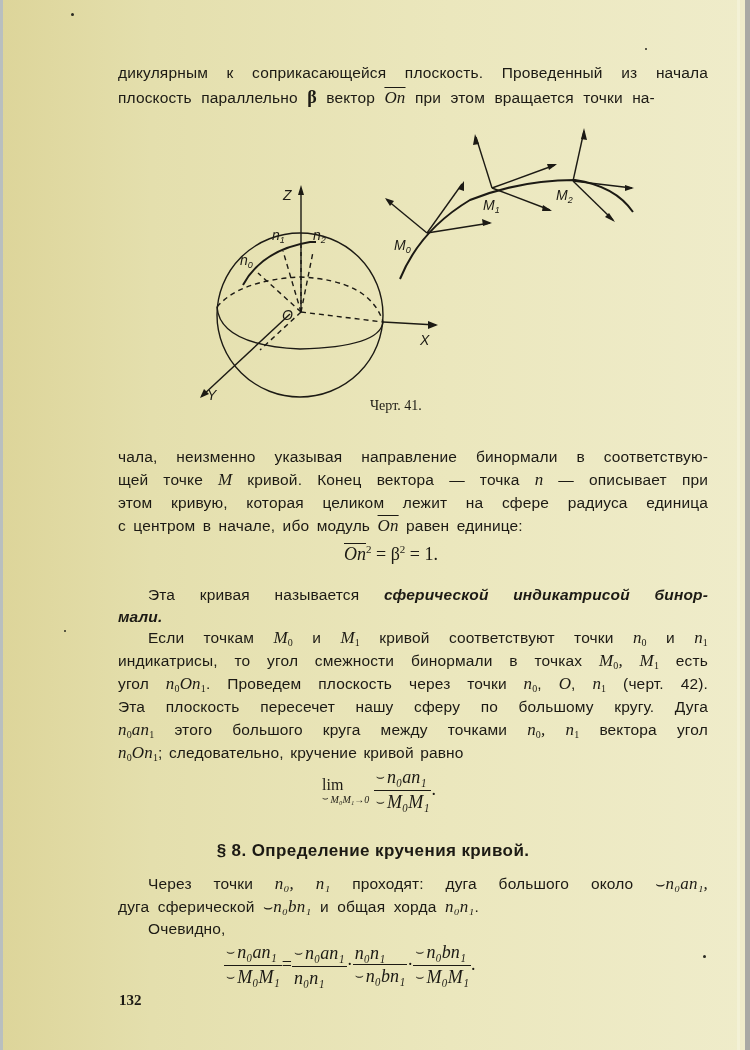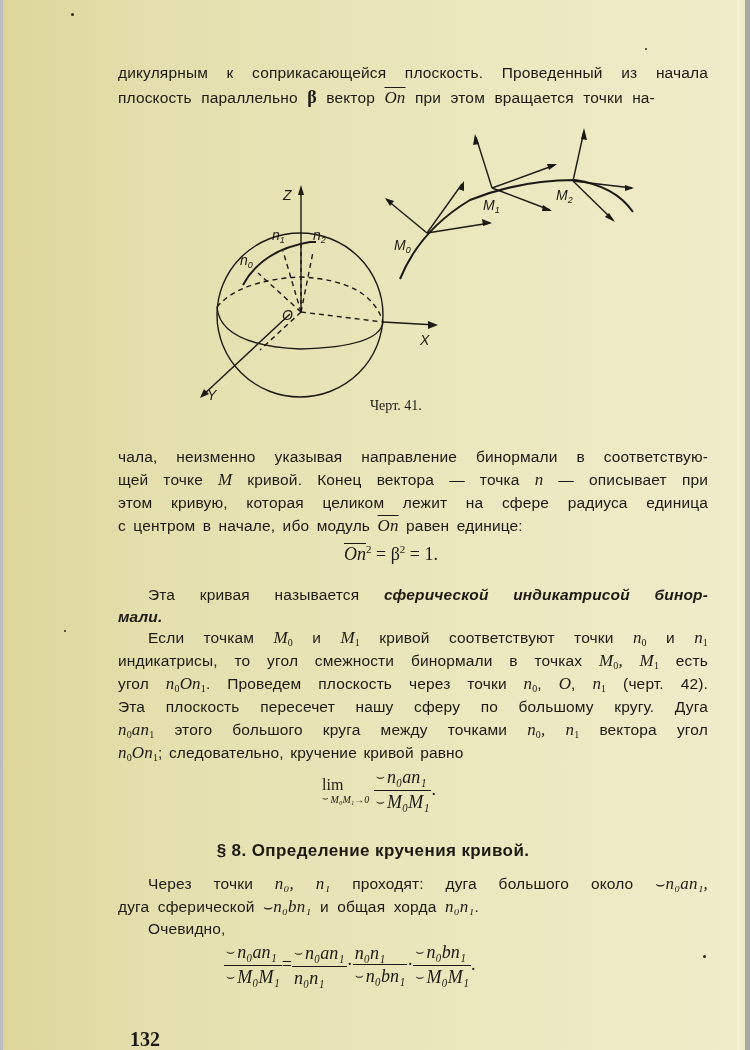--- a/index.html
+++ b/index.html
@@ -34,21 +34,21 @@
     .frac { display: inline-block; vertical-align: middle; font-style: italic; }
     .frac .num { display: block; padding: 0 2px; border-bottom: 1.3px solid #1c1a14; line-height: 22px; }
     .frac .den { display: block; padding: 0 2px; line-height: 22px; }
     .arc { font-style: normal; font-size: 14px; position: relative; top: -2px; margin-right: 2px; }
 
     .heading {
       position: absolute; left: 0; width: 650px; top: 841px; text-align: center;
       font-weight: bold; font-size: 17px; letter-spacing: 0.4px; margin-left: 48px;
     }
     .caption { position: absolute; left: 370px; top: 398px; font-family: "Liberation Serif", serif; font-size: 14px; text-align: right; }
-    .pagenum { position: absolute; left: 130px; top: 992px; font-family: "Liberation Serif", serif; font-weight: bold; font-size: 20px; margin-top: 36px; }
+    .pagenum { position: absolute; left: 119px; top: 992px; font-family: "Liberation Serif", serif; font-weight: bold; font-size: 15px; }
     .speck { position: absolute; width: 3px; height: 3px; border-radius: 50%; background: #2a2a22; }
   </style>
 </head>
 <body>
 
 <div class="page">
   <div class="edge-right2"></div>
 </div>
 <div class="edge-left"></div>
 <div class="edge-right"></div>

